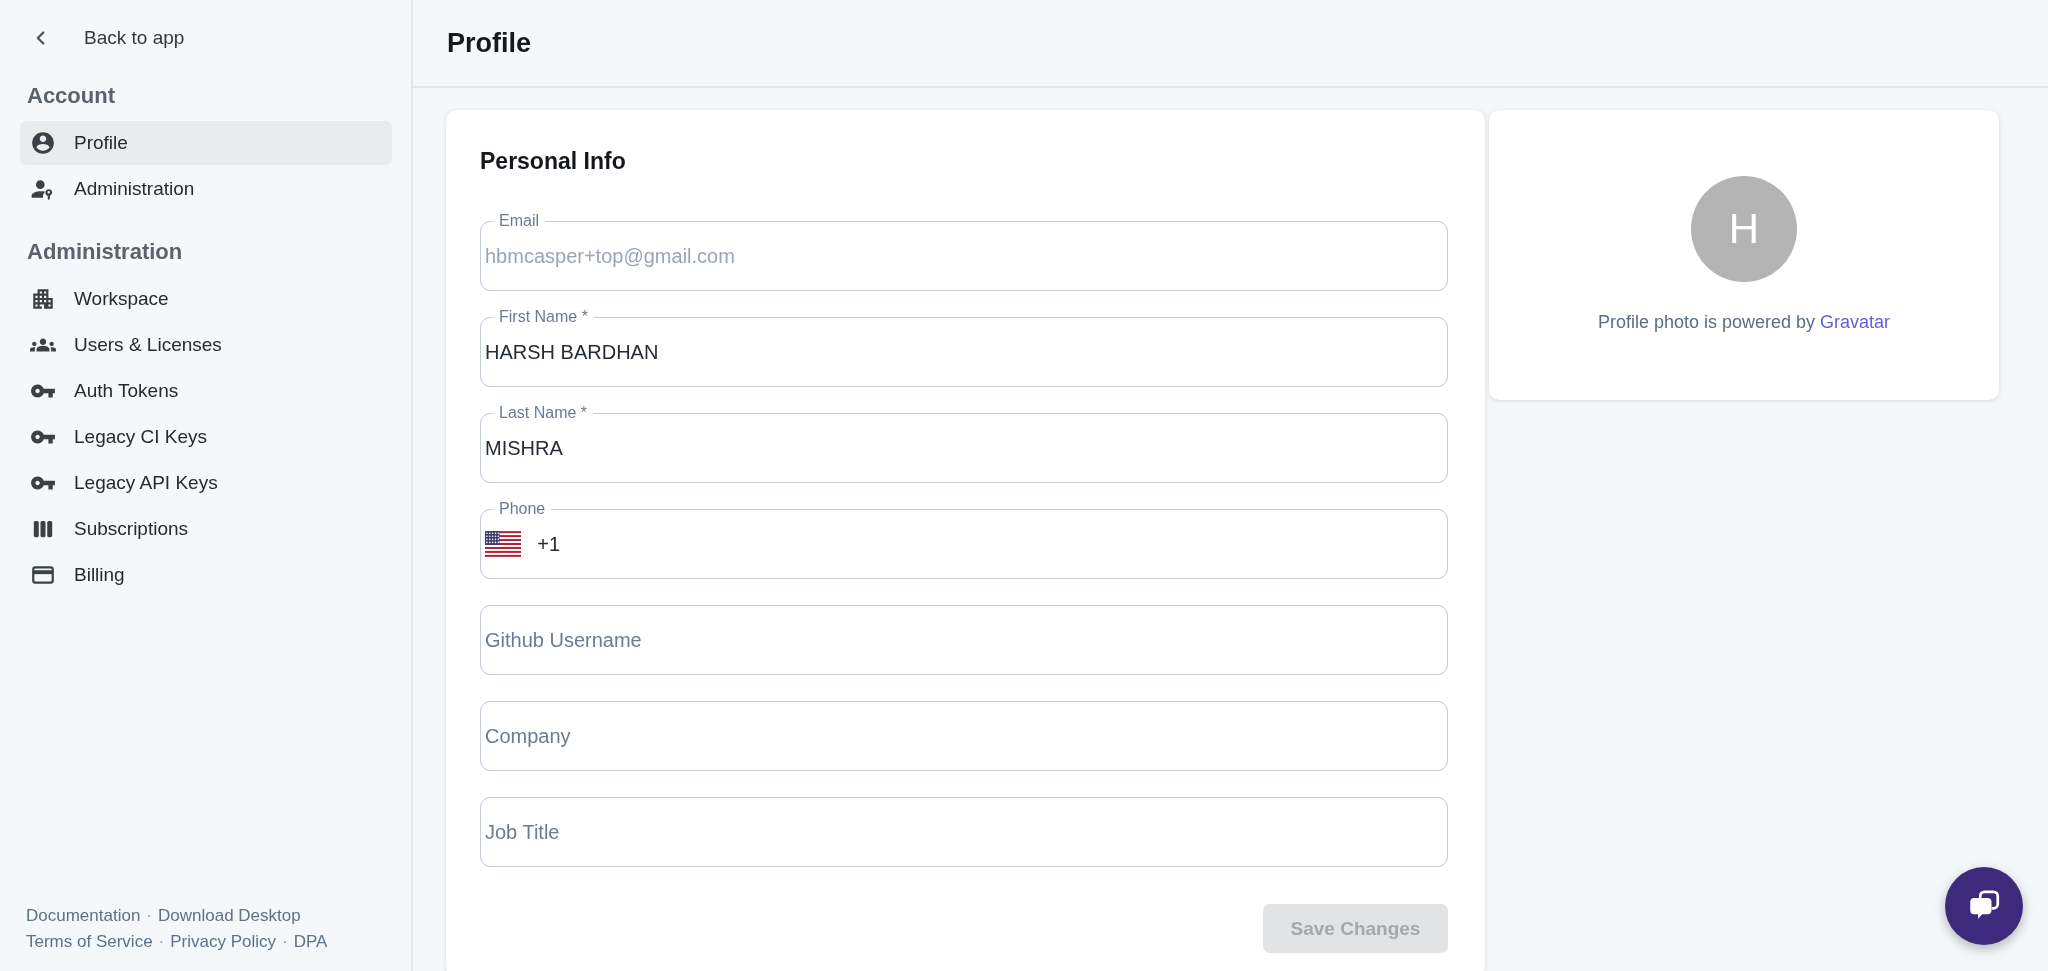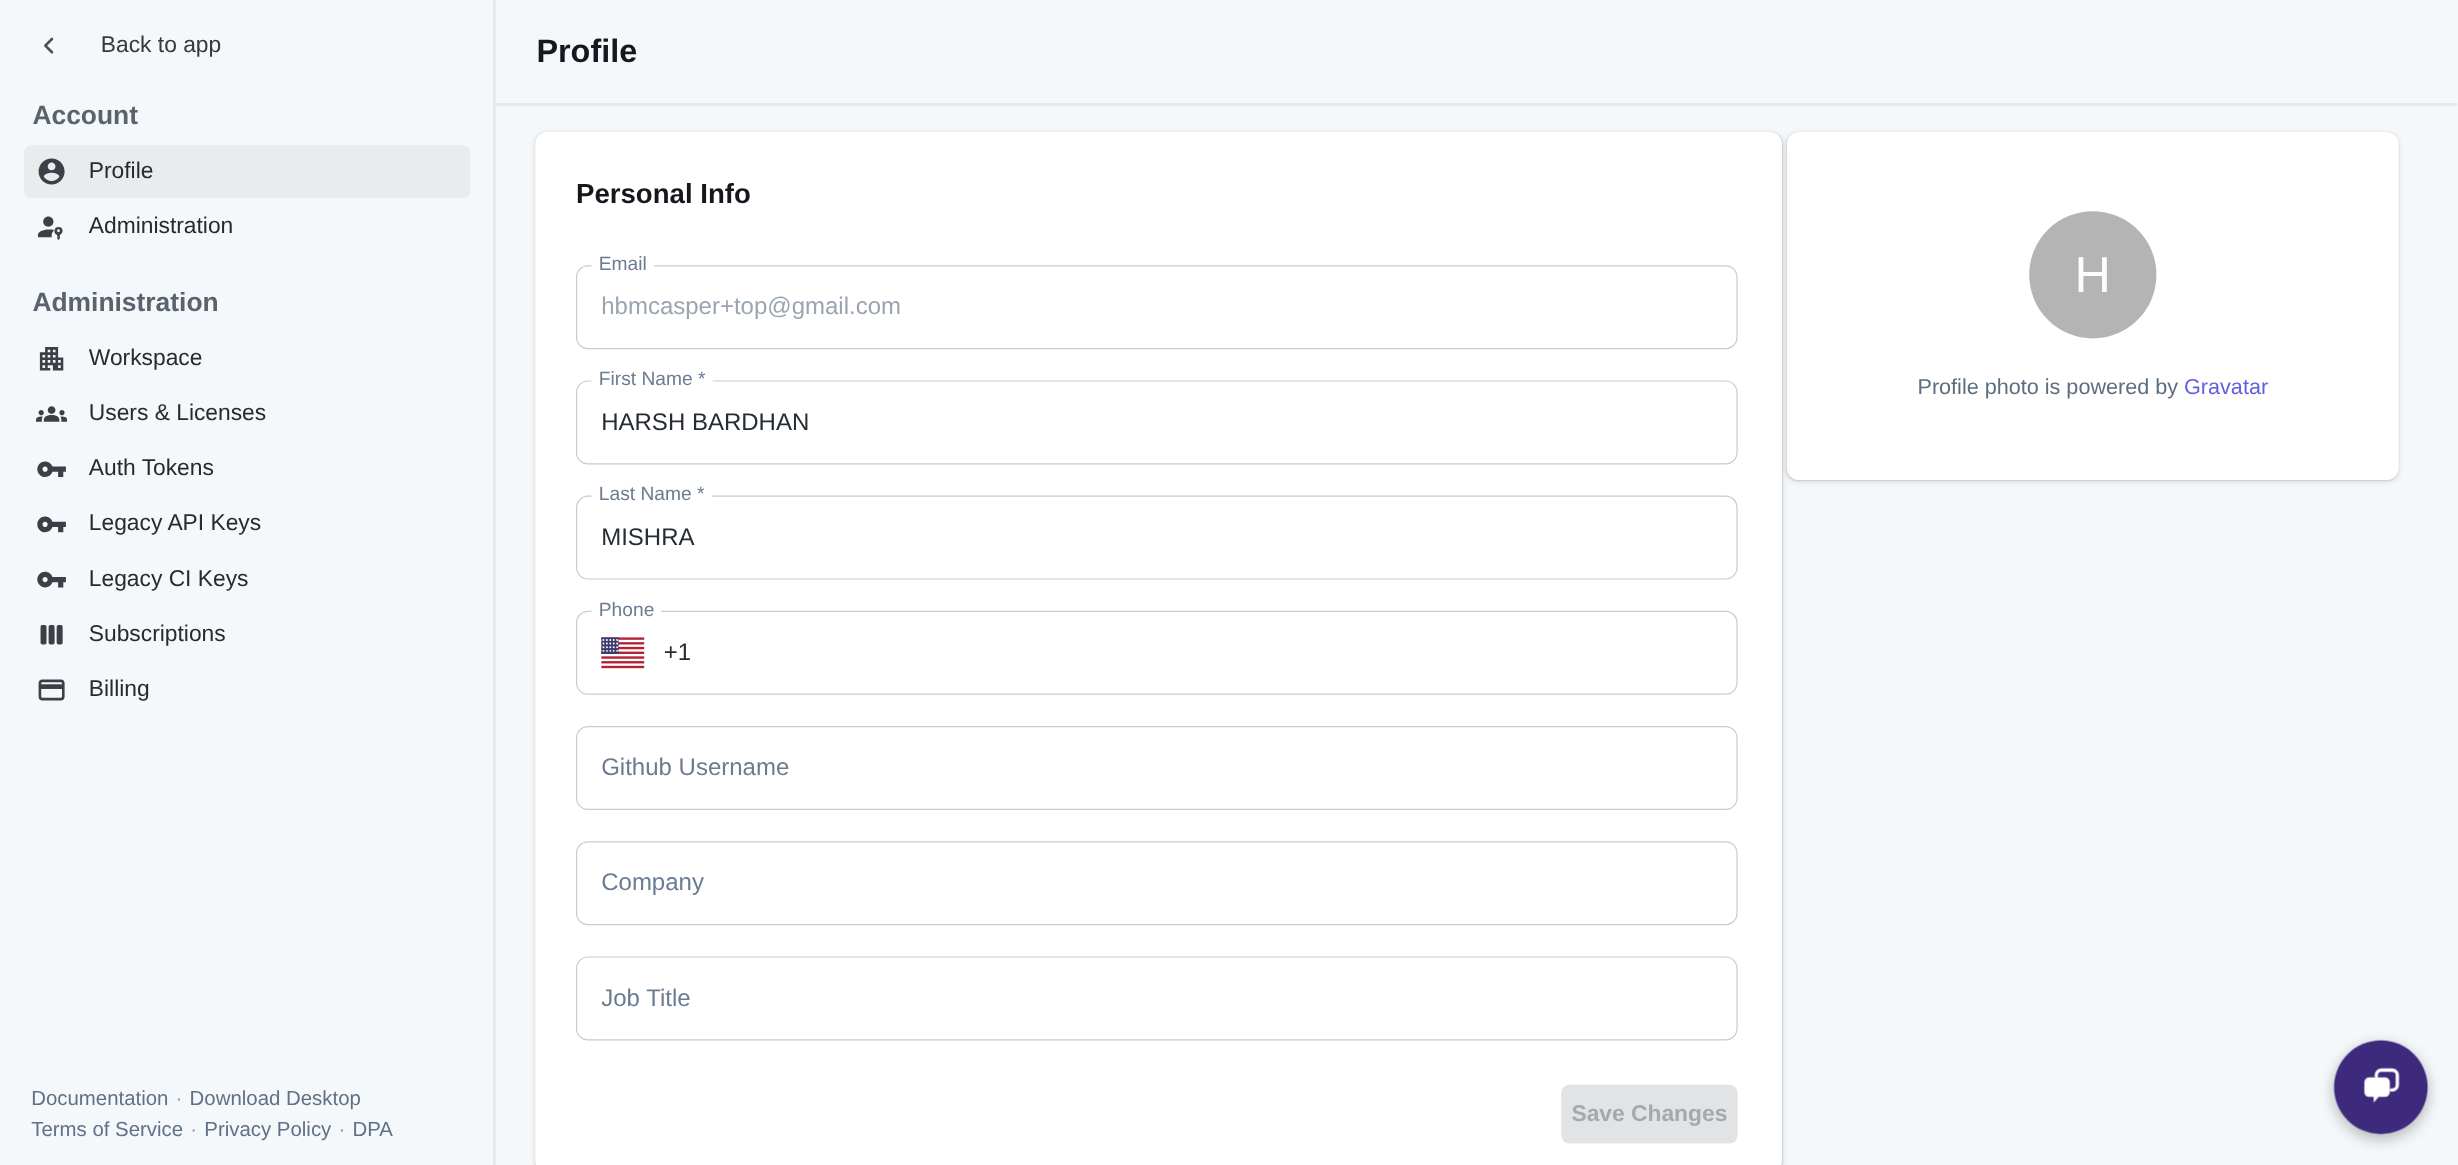--- a/index.html
+++ b/index.html
@@ -62,41 +62,41 @@
     background:#fff; border-radius:10px;
     box-shadow:0 1px 4px rgba(16,22,26,.12), 0 0 1px rgba(16,22,26,.1);
   }
   .personal-card { width:1039px; padding:38px 37px 24px 34px; }
   .card-title { font-size:23px; font-weight:700; color:#14181d; margin-bottom:46px; }
 
   .field {
     position:relative; height:70px;
     border:1.5px solid #c3cdd7; border-radius:10px;
     background:#fff;
-    display:flex; align-items:center; padding:0 20px;
+    display:flex; align-items:center; padding:0 4px;
   }
   .field .flabel {
     position:absolute; top:-10px; left:12px;
     background:#fff; padding:0 6px;
     font-size:16px; color:#6b7c92; white-space:nowrap;
   }
   .field input {
     width:100%; border:none; outline:none; background:transparent;
     font-family:"Liberation Sans", sans-serif;
     font-size:20px; color:#262c33;
   }
   .field input::placeholder { color:#6b7c92; opacity:1; }
   .field input.muted { color:#9aa5b1; }
   .row2 { display:grid; grid-template-columns:1fr; gap:26px 20px; margin-top:26px; }
   .email-row { margin-bottom:0; }
   .phone-flag { display:flex; align-items:center; gap:16px; width:100%; }
   .phone-flag .dial { font-size:20px; color:#262c33; }
   .actions { display:flex; justify-content:flex-end; margin-top:37px; }
   .save-btn {
-    width:147px; height:49px; border:none; border-radius:7px;
+    width:185px; height:49px; border:none; border-radius:7px;
     background:#e1e3e5; color:#a3a9ae;
     font-family:"Liberation Sans", sans-serif;
     font-size:19px; font-weight:700; cursor:default;
   }
 
   .gravatar-card {
     width:510px; height:290px;
     display:flex; flex-direction:column; align-items:center;
     padding-top:66px;
   }
@@ -180,30 +180,30 @@
     </span>
     <span>Auth Tokens</span>
   </div>
 
   <div class="nav-item">
     <span class="ico">
       <svg width="26" height="26" viewBox="0 0 24 24">
           <path d="M12.65 10C11.83 7.67 9.61 6 7 6c-3.31 0-6 2.69-6 6s2.69 6 6 6c2.61 0 4.83-1.67 5.65-4H17v4h4v-4h2v-4H12.65zM7 14c-1.1 0-2-.9-2-2s.9-2 2-2 2 .9 2 2-.9 2-2 2z"></path>
         </svg>
     </span>
+    <span>Legacy CI Keys</span>
+  </div>
+
+  <div class="nav-item">
+    <span class="ico">
+      <svg width="26" height="26" viewBox="0 0 24 24">
+          <path d="M12.65 10C11.83 7.67 9.61 6 7 6c-3.31 0-6 2.69-6 6s2.69 6 6 6c2.61 0 4.83-1.67 5.65-4H17v4h4v-4h2v-4H12.65zM7 14c-1.1 0-2-.9-2-2s.9-2 2-2 2 .9 2 2-.9 2-2 2z"></path>
+        </svg>
+    </span>
     <span>Legacy API Keys</span>
-  </div>
-
-  <div class="nav-item">
-    <span class="ico">
-      <svg width="26" height="26" viewBox="0 0 24 24">
-          <path d="M12.65 10C11.83 7.67 9.61 6 7 6c-3.31 0-6 2.69-6 6s2.69 6 6 6c2.61 0 4.83-1.67 5.65-4H17v4h4v-4h2v-4H12.65zM7 14c-1.1 0-2-.9-2-2s.9-2 2-2 2 .9 2 2-.9 2-2 2z"></path>
-        </svg>
-    </span>
-    <span>Legacy CI Keys</span>
   </div>
 
   <div class="nav-item">
     <span class="ico">
       <svg width="26" height="26" viewBox="0 0 24 24">
         <rect x="3.5" y="4.5" width="4.6" height="15" rx="1.4"></rect>
         <rect x="9.7" y="4.5" width="4.6" height="15" rx="1.4"></rect>
         <rect x="15.9" y="4.5" width="4.6" height="15" rx="1.4"></rect>
       </svg>
     </span>

